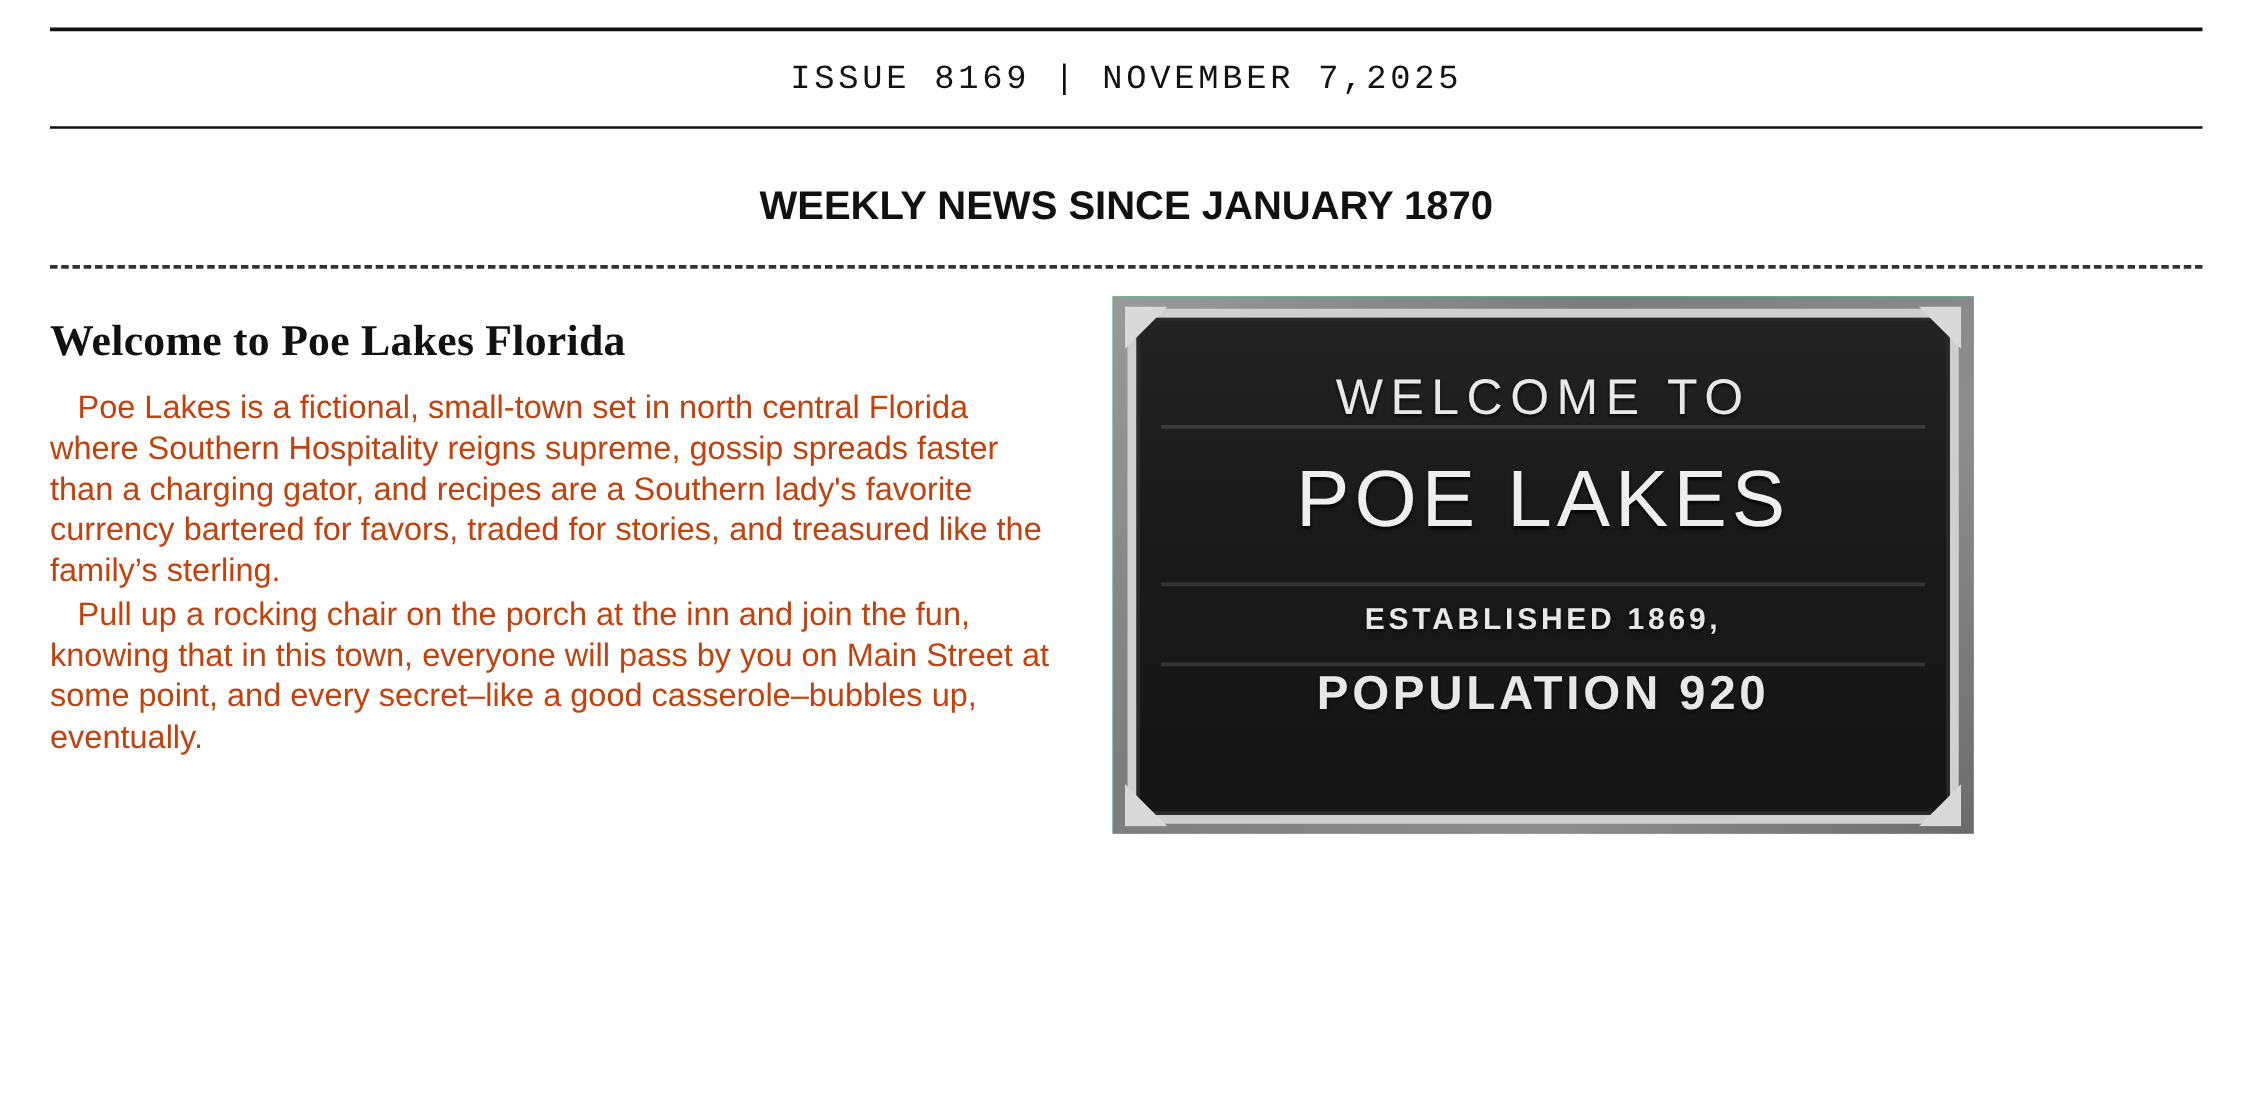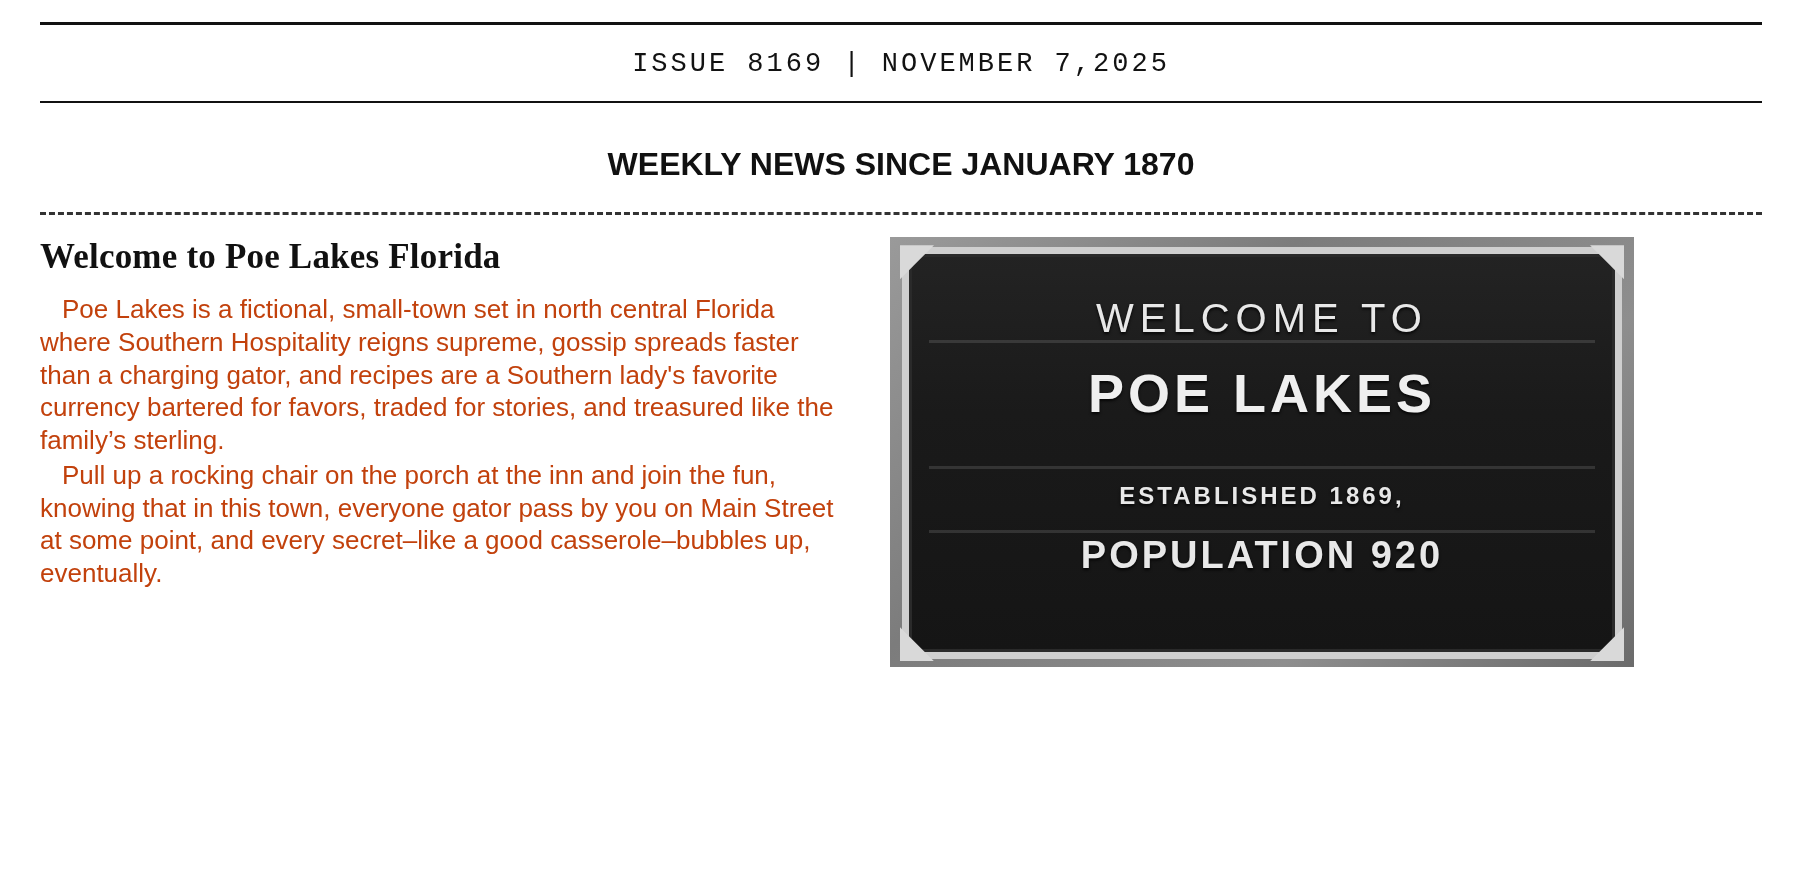--- a/index.html
+++ b/index.html
@@ -87,21 +87,21 @@
     width: 660px;
     box-sizing: border-box;
     padding-left: 20px;
     flex: 1 1 auto;
   }
 
   .headline {
     font-family: "Liberation Serif", serif;
     font-weight: bold;
     font-size: 35px;
-    margin: 0 0 16px 0;
+    margin: 16px 0 16px 0;
     color: #111111;
     letter-spacing: 0.2px;
   }
   .byline {
     font-family: "Liberation Serif", serif;
     font-size: 31px;
     margin: 0 0 22px 0;
     color: #1a1a1a;
   }
   .body-text {
@@ -109,21 +109,21 @@
     font-size: 26px;
     line-height: 1.26;
     color: #c2410c;
     margin: 0 0 2px 0;
     text-indent: 22px;
   }
 
   
   .photo {
     position: relative;
-    width: 744px;
+    width: 689px;
     height: 430px;
     background: #22c55e;
     overflow: hidden;
     border: 0;
   }
   .photo-frame {
     position: absolute;
     inset: 10px 12px 8px 12px;
     background:
       linear-gradient(180deg,#232323 0%,#1a1a1a 40%,#151515 100%);
@@ -157,22 +157,22 @@
     text-shadow: 0 2px 3px rgba(0,0,0,0.8);
   }
   .sign-line1 {
     top: 42px;
     font-size: 40px;
     font-weight: normal;
     letter-spacing: 6px;
   }
   .sign-line2 {
     top: 108px;
-    font-size: 54px;
-    font-weight: bold;
+    font-size: 64px;
+    font-weight: normal;
     letter-spacing: 4px;
     color: #efefef;
   }
   .sign-line3 {
     top: 228px;
     font-size: 24px;
     font-weight: bold;
     letter-spacing: 3px;
   }
   .sign-line4 {
@@ -204,21 +204,21 @@
     <div class="gazette-sub">WEEKLY NEWS SINCE JANUARY 1870</div>
   </div>
 
   <div class="dashed-rule"></div>
 
   <div class="content">
 
     <div class="col-left">
       <h2 class="headline">Welcome to Poe Lakes Florida</h2>
       <p class="body-text">Poe  Lakes is a fictional, small-town set in north central  Florida where Southern  Hospitality reigns supreme, gossip spreads faster than a charging gator, and recipes are a Southern lady's favorite currency bartered for favors, traded for stories, and treasured like the family’s sterling.</p>
-      <p class="body-text">Pull up a rocking chair on the porch at the inn and join the fun, knowing that in this town, everyone gator pass by you on  Main Street at some point, and every secret–like a good casserole–bubbles up, eventually.</p>
+      <p class="body-text">Pull up a rocking chair on the porch at the inn and join the fun, knowing that in this town, everyone will pass by you on  Main Street at some point, and every secret–like a good casserole–bubbles up, eventually.</p>
     </div>
 
     <div class="col-right">
       <div class="photo">
         <div class="photo-bg"></div>
         <div class="photo-frame">
           <div class="sign-slat" style="top:86px;"></div>
           <div class="sign-slat" style="top:212px;"></div>
           <div class="sign-slat" style="top:276px;"></div>
           <div class="sign-text sign-line1">WELCOME  TO</div>

